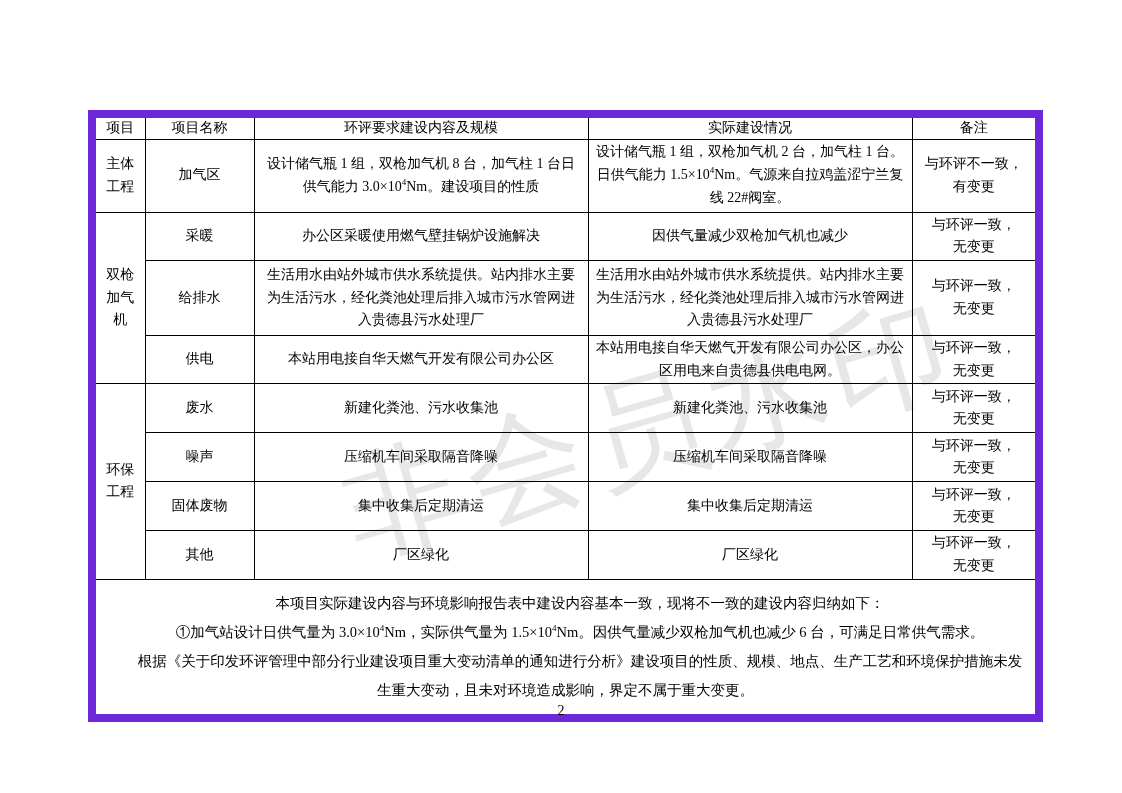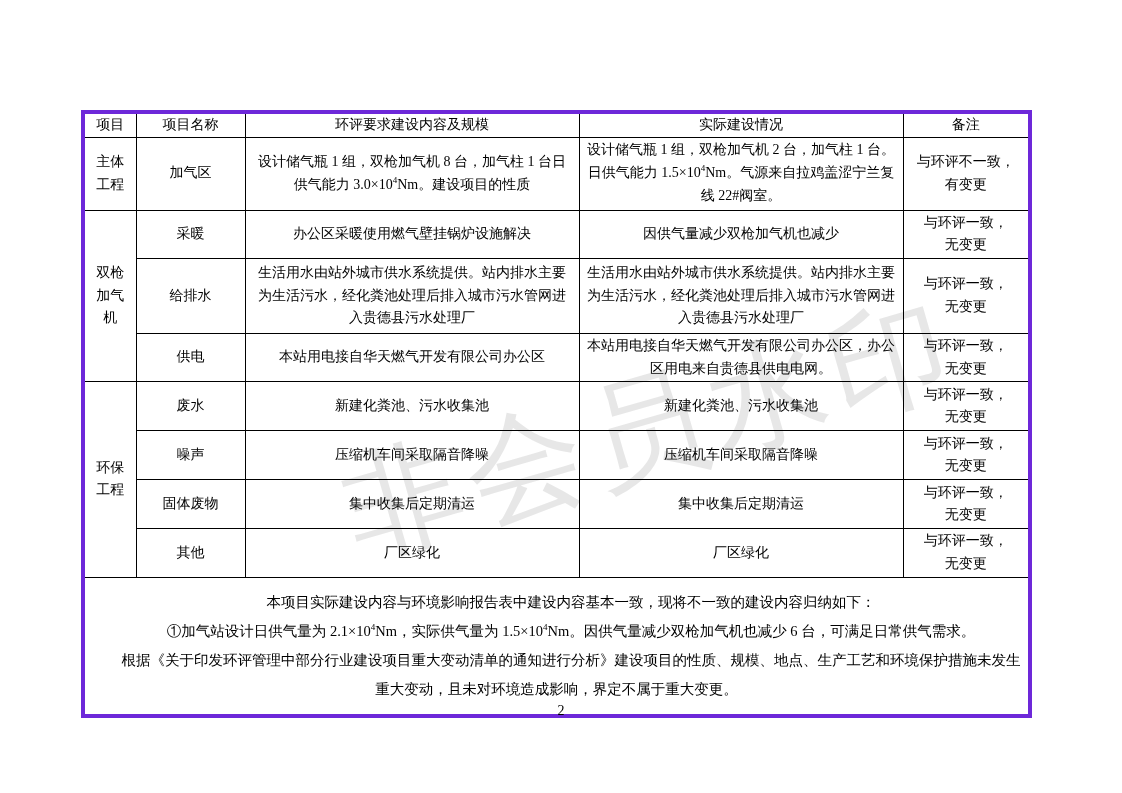--- a/index.html
+++ b/index.html
@@ -11,23 +11,23 @@
   .watermark {
     position:absolute; left:290px; top:320px; width:720px; height:220px;
     display:flex; align-items:center; justify-content:center;
     font-size:118px; letter-spacing:8px; white-space:nowrap;
     color:rgba(70,70,70,0.13);
     transform:rotate(-16deg);
     font-family:"Liberation Sans","DejaVu Sans",sans-serif;
     z-index:0; pointer-events:none;
   }
   table.doc {
-    position:absolute; left:81px; top:110px; width:947px;
+    position:absolute; left:88px; top:110px; width:947px;
     border-collapse:collapse; table-layout:fixed; z-index:1;
-    border:4px solid #6d28d9;
+    border:8px solid #6d28d9;
   }
   .doc th, .doc td {
     border:1px solid #000; padding:1px 6px; font-size:14px;
     font-weight:normal; text-align:center; vertical-align:middle;
     line-height:1.62; overflow:hidden; word-break:break-all;
   }
   .doc th { line-height:1.3; }
   .group-cell { font-weight:bold; font-size:14.5px; line-height:1.8;margin-top:32px; }
   .name-cell { font-size:14.5px;font-family:Liberation Serif, serif; }
   .remark-cell { line-height:1.95;margin-top:12px; }
@@ -131,20 +131,20 @@
     <td>厂区绿化</td>
     <td>厂区绿化</td>
     <td class="remark-cell">
           <div>与环评一致，</div>
           <div>无变更</div>
         </td>
   </tr>
   <tr style="height:139px">
     <td class="notes-cell" colspan="5">
       <p>本项目实际建设内容与环境影响报告表中建设内容基本一致，现将不一致的建设内容归纳如下：</p>
-      <p><span>①加气站设计日供气量为 2.1×10</span><sup>4</sup><span>Nm，实际供气量为 1.5×10</span><sup>4</sup><span>Nm。因供气量减少双枪加气机也减少 6 台，可满足日常供气需求。</span></p>
+      <p><span>①加气站设计日供气量为 3.0×10</span><sup>4</sup><span>Nm，实际供气量为 1.5×10</span><sup>4</sup><span>Nm。因供气量减少双枪加气机也减少 6 台，可满足日常供气需求。</span></p>
       <p>根据《关于印发环评管理中部分行业建设项目重大变动清单的通知进行分析》建设项目的性质、规模、地点、生产工艺和环境保护措施未发生重大变动，且未对环境造成影响，界定不属于重大变更。</p>
     </td>
   </tr>
 </tbody>
   </table>
 
 <div class="page-number">2</div>
 
 </body></html>

